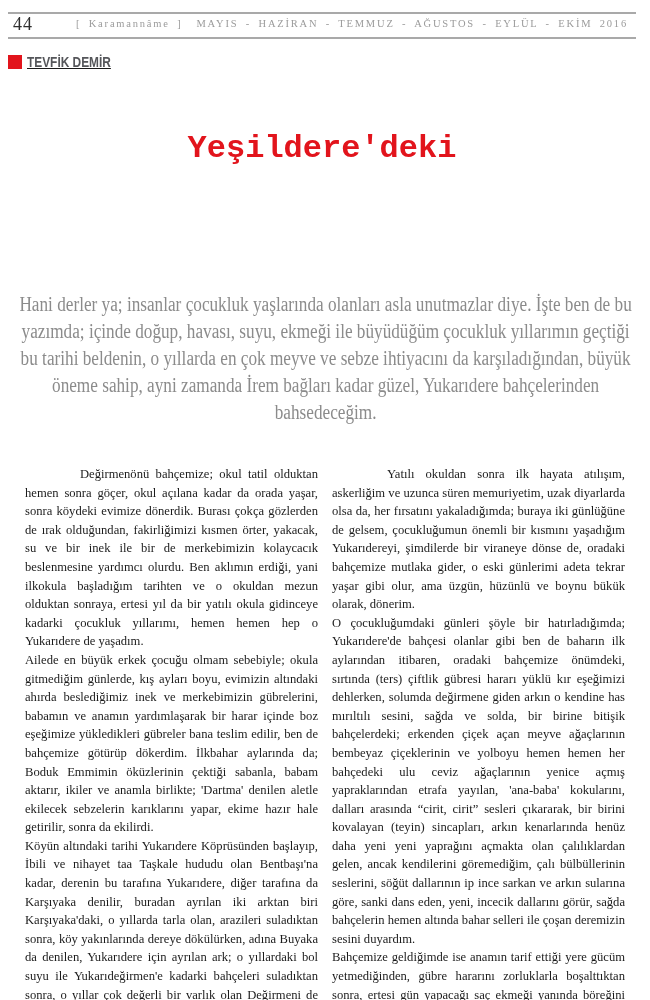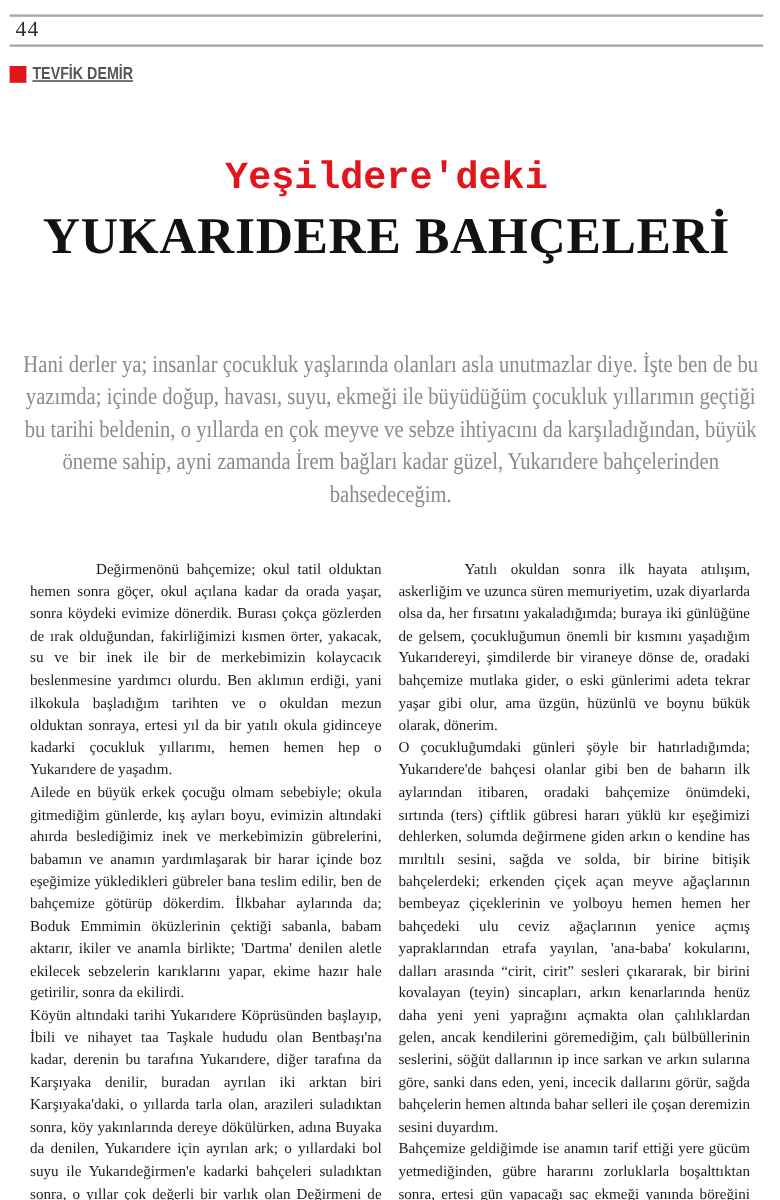--- a/index.html
+++ b/index.html
@@ -88,29 +88,31 @@
   }
   .col p.indent{text-indent:55px;}
 </style>
 </head>
 <body>
 
 <div class="page">
 
   <div class="rule top"></div>
   <span class="page-num">44</span>
+  <div class="header-meta">
+    <span class="journal">[ Karamannâme ]</span><span>MAYIS - HAZİRAN - TEMMUZ - AĞUSTOS - EYLÜL - EKİM 2016</span>
+  </div>
   <div class="rule bottom"></div>
 
   <div class="author-row">
     <span class="red-square"></span>
     <span class="author-name">TEVFİK DEMİR</span>
   </div>
 
   <h1 class="title-red">Yeşildere'deki</h1>
-  <h1 class="title-black">YUKARIDERE BAHÇELERİ</h1>
 
   <p class="lead">Hani derler ya; insanlar çocukluk yaşlarında olanları asla unutmazlar diye. İşte ben de bu yazımda; içinde doğup, havası, suyu, ekmeği ile büyüdüğüm çocukluk yıllarımın geçtiği bu tarihi beldenin, o yıllarda en çok meyve ve sebze ihtiyacını da karşıladığından, büyük öneme sahip, ayni zamanda İrem bağları kadar güzel, Yukarıdere bahçelerinden bahsedeceğim.</p>
 
   <div class="columns">
     <div class="col">
       <p class="indent">Değirmenönü bahçemize; okul tatil olduktan hemen sonra göçer, okul açılana kadar da orada yaşar, sonra köydeki evimize dönerdik. Burası çokça gözlerden de ırak olduğundan, fakirliğimizi kısmen örter, yakacak, su ve bir inek ile bir de merkebimizin kolaycacık beslenmesine yardımcı olurdu. Ben aklımın erdiği, yani ilkokula başladığım tarihten ve o okuldan mezun olduktan sonraya, ertesi yıl da bir yatılı okula gidinceye kadarki çocukluk yıllarımı, hemen hemen hep o Yukarıdere de yaşadım.</p>
       <p>Ailede en büyük erkek çocuğu olmam sebebiyle; okula gitmediğim günlerde, kış ayları boyu, evimizin altındaki ahırda beslediğimiz inek ve merkebimizin gübrelerini, babamın ve anamın yardımlaşarak bir harar içinde boz eşeğimize yükledikleri gübreler bana teslim edilir,  ben de bahçemize götürüp dökerdim. İlkbahar aylarında da; Boduk Emmimin öküzlerinin çektiği sabanla, babam aktarır, ikiler ve anamla birlikte; 'Dartma' denilen aletle ekilecek sebzelerin karıklarını yapar, ekime hazır hale getirilir, sonra da ekilirdi.</p>
       <p>Köyün altındaki tarihi Yukarıdere Köprüsünden başlayıp, İbili ve nihayet taa Taşkale hududu olan Bentbaşı'na kadar, derenin bu tarafına Yukarıdere, diğer tarafına da Karşıyaka denilir, buradan ayrılan iki arktan biri Karşıyaka'daki, o yıllarda tarla olan, arazileri suladıktan sonra, köy yakınlarında dereye dökülürken, adına Buyaka da denilen, Yukarıdere için ayrılan ark; o yıllardaki bol suyu ile Yukarıdeğirmen'e kadarki bahçeleri suladıktan sonra, o yıllar çok değerli bir varlık olan Değirmeni de döndürdükten sonra, yine kalan bahçeleri de sular, Aşağıdeğirmeni de döndürdükten sonra, o da  dereye dökülürdü.</p>
     </div>
     <div class="col">

